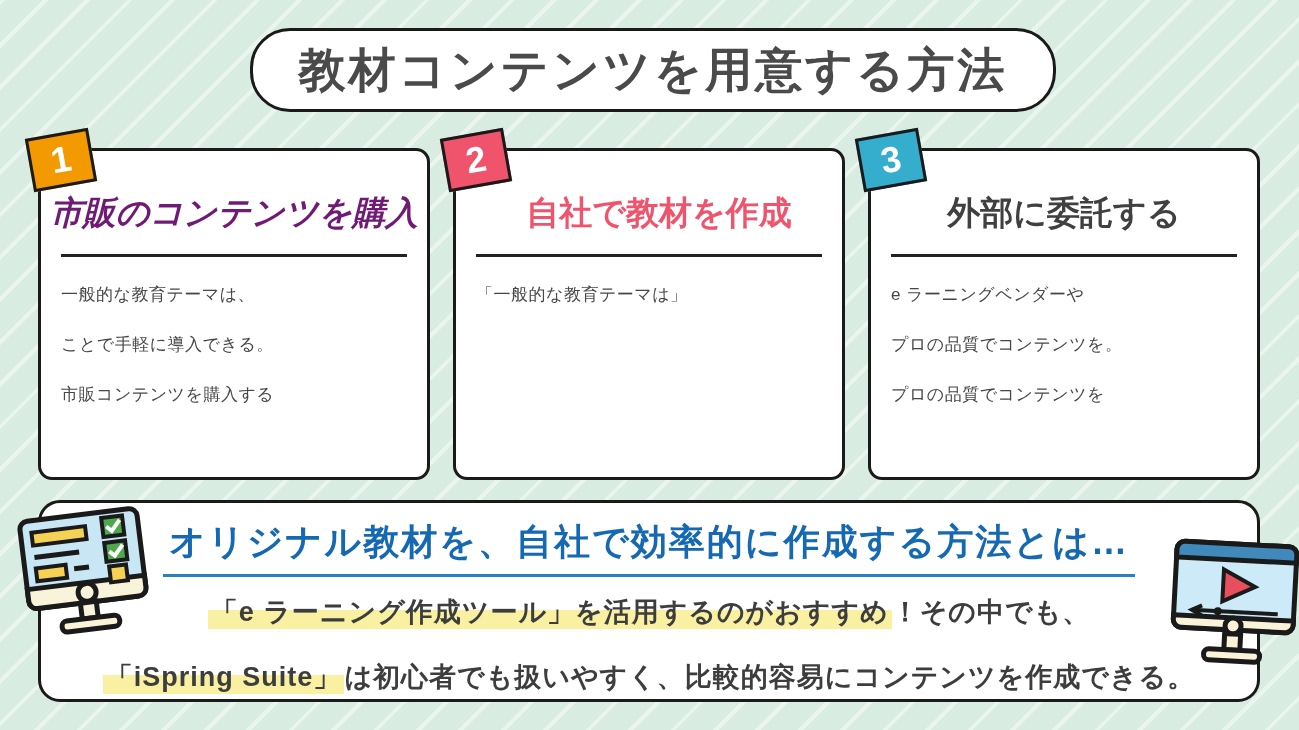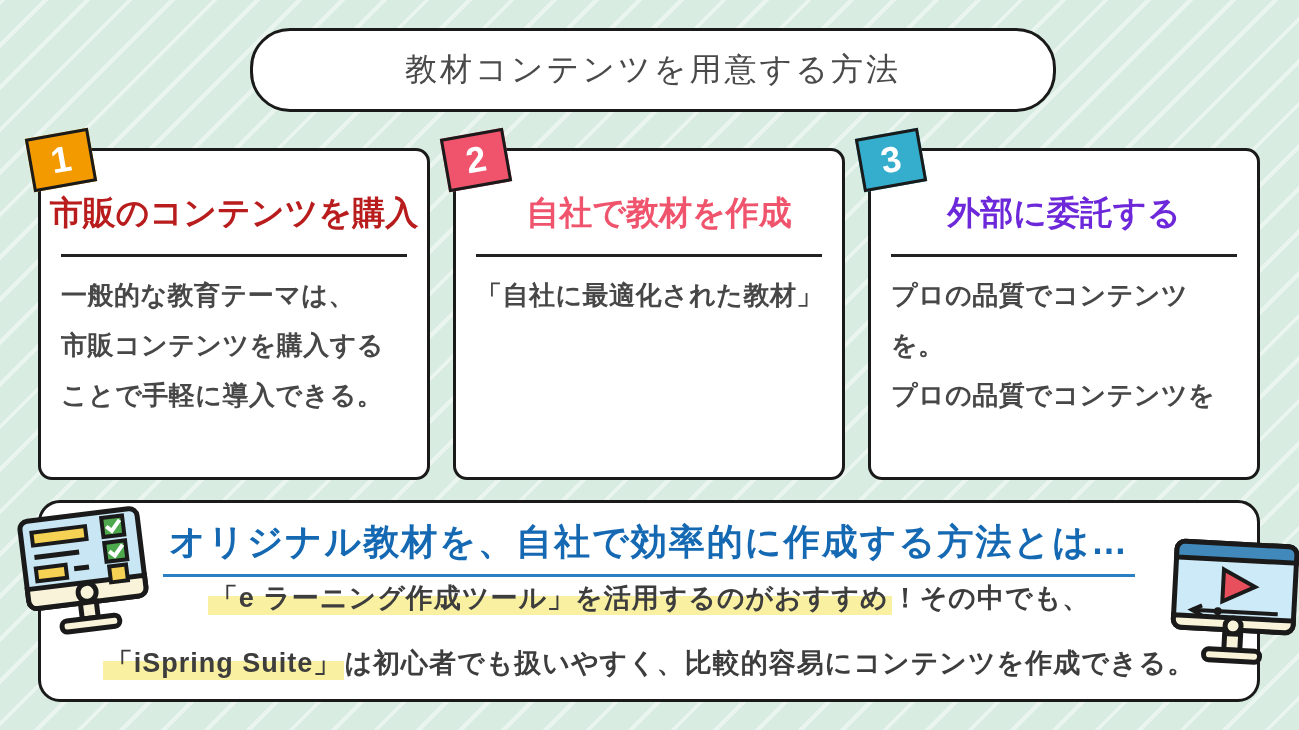--- a/index.html
+++ b/index.html
@@ -5,93 +5,94 @@
   html,body{margin:0;padding:0;}
   body{
     width:1299px;height:730px;overflow:hidden;position:relative;
     font-family:"Liberation Sans","DejaVu Sans",sans-serif;
     background:repeating-linear-gradient(135deg,#ebf5ef 0 4px,#d8ecE1 4px 30px);
   }
   .title-pill{
     position:absolute;left:250px;top:28px;width:800px;height:78px;
     background:#ffffff;border:3px solid #1a1a1a;border-radius:40px;
     display:flex;align-items:center;justify-content:center;
-    font-size:32px;font-weight:400;color:#4a4a4a;letter-spacing:3px;white-space:nowrap;
+    font-size:47px;font-weight:700;color:#4a4a4a;letter-spacing:3px;white-space:nowrap;
   }
   .card{
     position:absolute;top:148px;width:392px;height:332px;
     background:#ffffff;border:3px solid #1a1a1a;border-radius:14px;box-sizing:border-box;
   }
   .card-1{left:38px;} .card-2{left:453px;} .card-3{left:868px;}
   .badge{
     position:absolute;left:-12px;top:-18px;width:64px;height:54px;
     border:3px solid #1a1a1a;transform:rotate(-10deg);
     display:flex;align-items:center;justify-content:center;
     color:#ffffff;font-size:36px;font-weight:800;box-sizing:border-box;
   }
   .card-title{
     margin-top:40px;text-align:center;font-size:33px;font-weight:800;
     letter-spacing:0px;white-space:nowrap;
   }
   .card-divider{border:none;border-top:3px solid #222;margin:18px 20px 0 20px;}
   .card-body{
-    margin:13px 18px 0 20px;font-size:26px;font-weight:700;color:#474747;
+    margin:13px 18px 0 20px;font-size:17px;font-weight:400;color:#474747;
     line-height:50px;letter-spacing:0.5px;
   }
   .bottom-panel{
     position:absolute;left:38px;top:500px;width:1222px;height:202px;
     background:#ffffff;border:3px solid #1a1a1a;border-radius:22px;box-sizing:border-box;
     text-align:center;
   }
   .bottom-heading{
     display:inline-block;margin-top:17px;font-size:36px;font-weight:800;
     letter-spacing:2px;white-space:nowrap;line-height:44px;
     border-bottom:3px solid #2b7fc3;padding:0 6px 10px 6px;
   }
   .bottom-line{font-size:27px;font-weight:800;color:#3d3d3d;white-space:nowrap;letter-spacing:1px;}
-  .bottom-line.l1{line-height:42px;}
+  .bottom-line.l1{margin-top:14px;line-height:42px;}
   .bottom-line.l2{margin-top:22px;line-height:44px;}
   .hl{
     background:linear-gradient(180deg,rgba(0,0,0,0) 40%,#faf0a2 40%,#faf0a2 100%);
     padding:0 3px 2px 3px;
   }
   .icon-abs{position:absolute;z-index:5;}
   .icon-left{left:18px;top:504px;transform:rotate(-7deg);}
   .icon-right{left:1166px;top:536px;transform:rotate(3deg);}
 </style>
 </head>
 <body>
 
 <div class="title-pill" style="color: rgb(74, 74, 74);">教材コンテンツを用意する方法</div>
 
 <div class="card card-1">
   <div class="badge" style="background-color: rgb(242, 154, 0);">1</div>
-  <div class="card-title" style="color: #b91c1c;">市販のコンテンツを購入</div>
+  <div class="card-title" style="color: #701a75; font-style: italic;">市販のコンテンツを購入</div>
   <hr class="card-divider">
   <div class="card-body">
     <div>一般的な教育テーマは、</div>
+    <div>ことで手軽に導入できる。</div>
     <div>市販コンテンツを購入する</div>
-    <div>ことで手軽に導入できる。</div>
   </div>
 </div>
 
 <div class="card card-2">
   <div class="badge" style="background-color: rgb(240, 83, 108);">2</div>
   <div class="card-title" style="color: rgb(240, 83, 108); padding-left: 20px;">自社で教材を作成</div>
   <hr class="card-divider">
   <div class="card-body">
-    <div>「自社に最適化された教材」</div>
+    <div>「一般的な教育テーマは」</div>
   </div>
 </div>
 
 <div class="card card-3">
   <div class="badge" style="background-color: rgb(53, 174, 205);">3</div>
-  <div class="card-title" style="color: #6d28d9;">外部に委託する</div>
+  <div class="card-title" style="color: #404040;">外部に委託する</div>
   <hr class="card-divider">
   <div class="card-body">
+    <div>e ラーニングベンダーや</div>
     <div>プロの品質でコンテンツを。</div>
     <div>プロの品質でコンテンツを</div>
   </div>
 </div>
 
 <div class="bottom-panel">
   <div>
     <span class="bottom-heading" style="color: rgb(21, 105, 179);">オリジナル教材を、自社で効率的に作成する方法とは…</span>
   </div>
   <div class="bottom-line l1">

